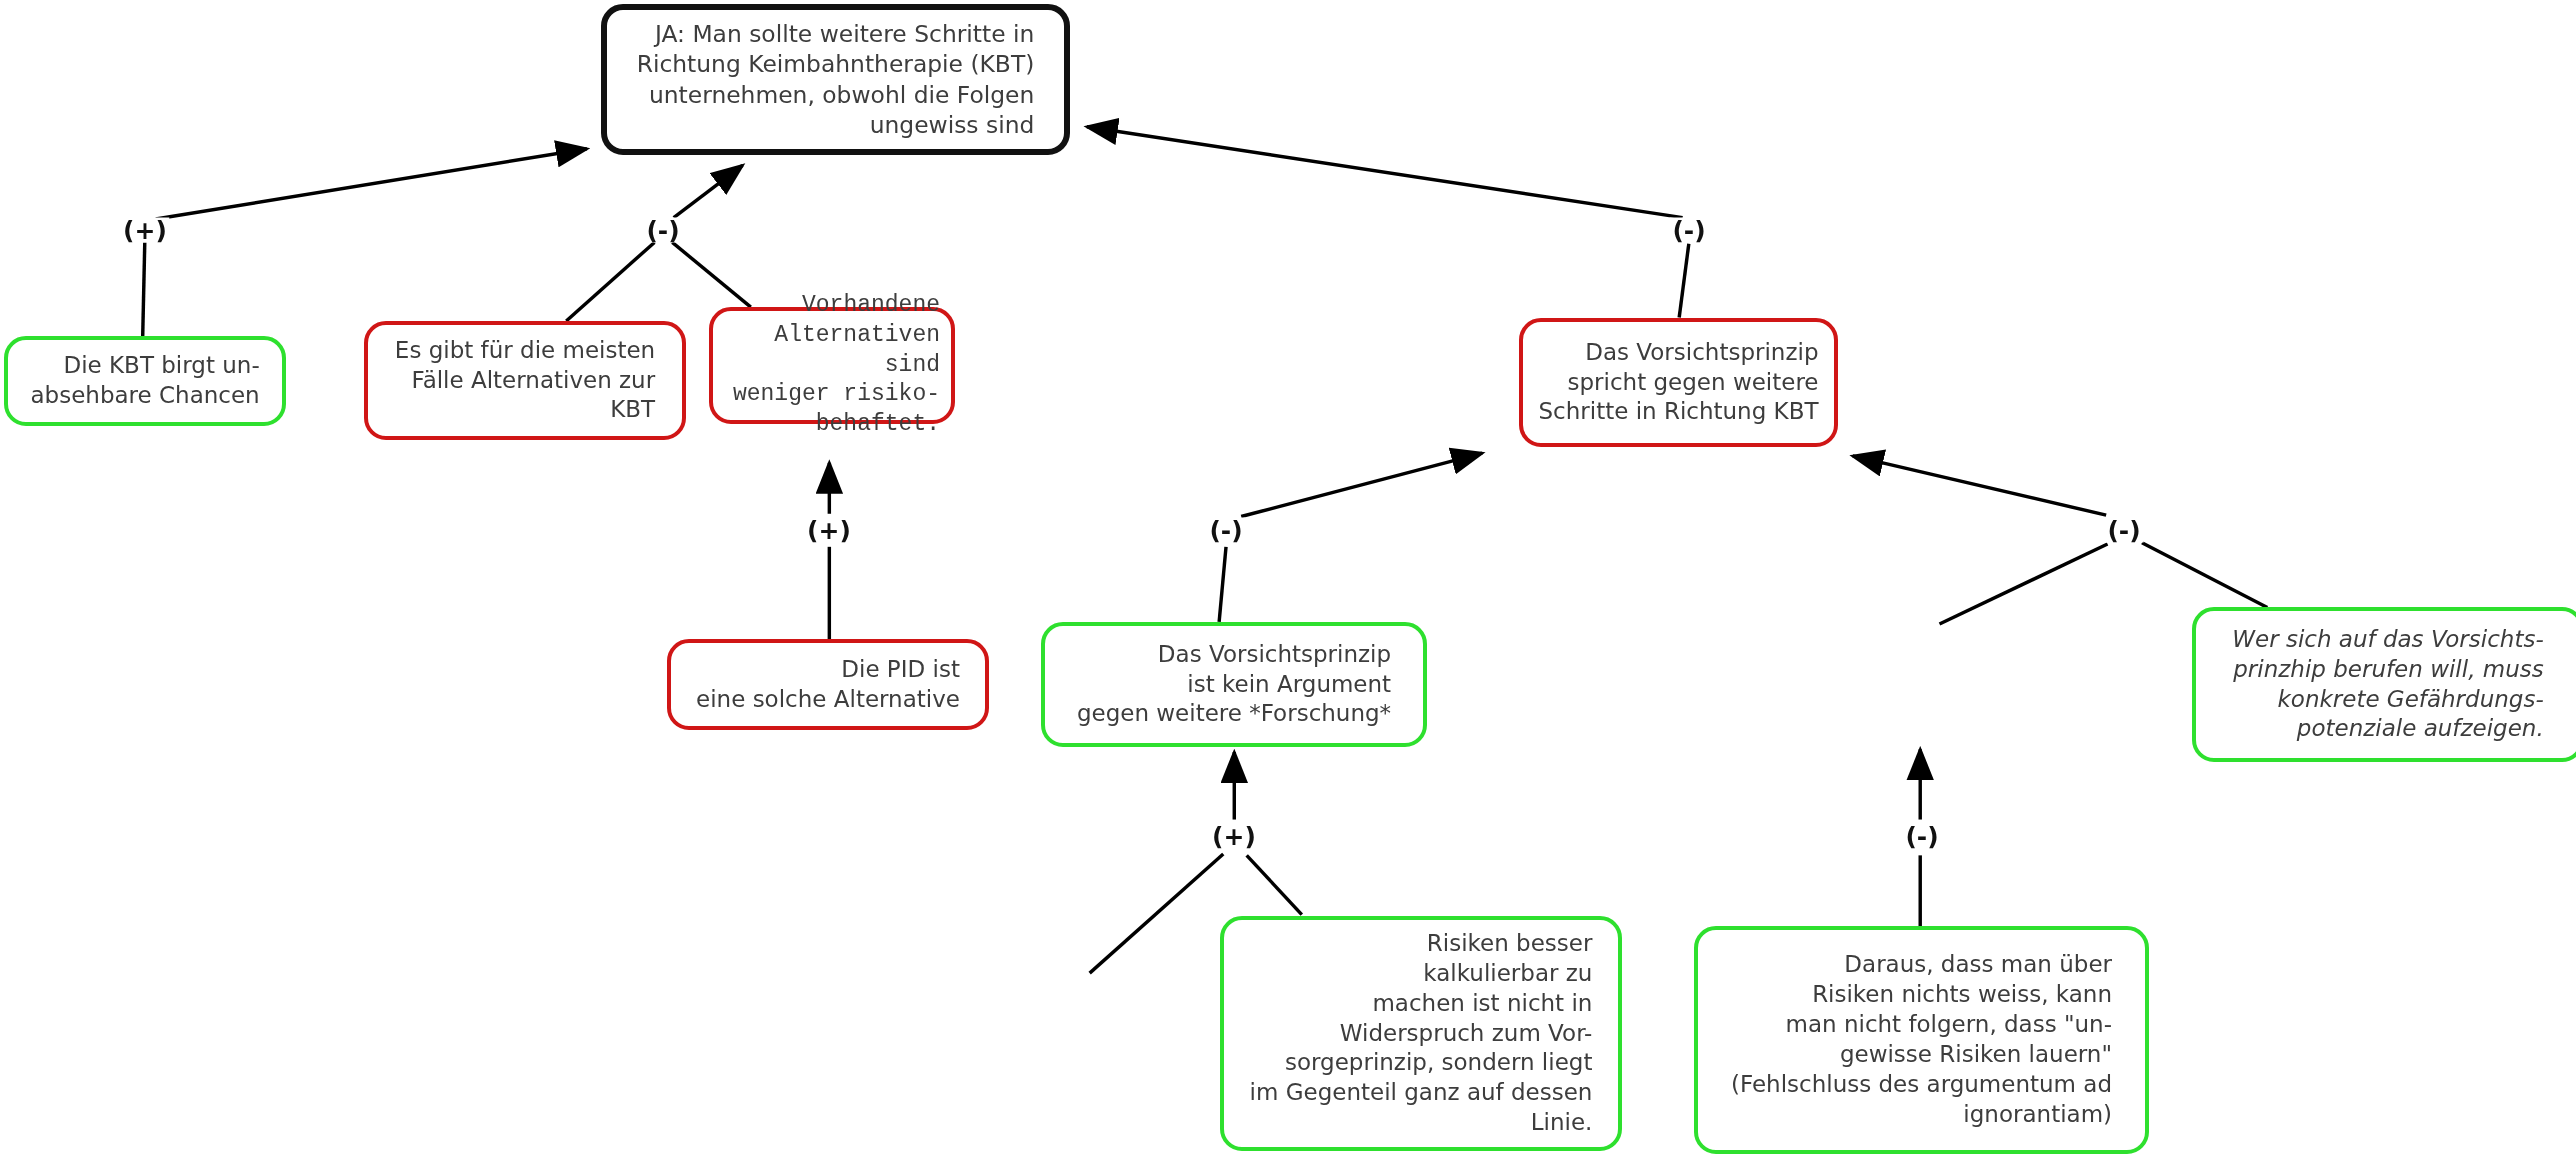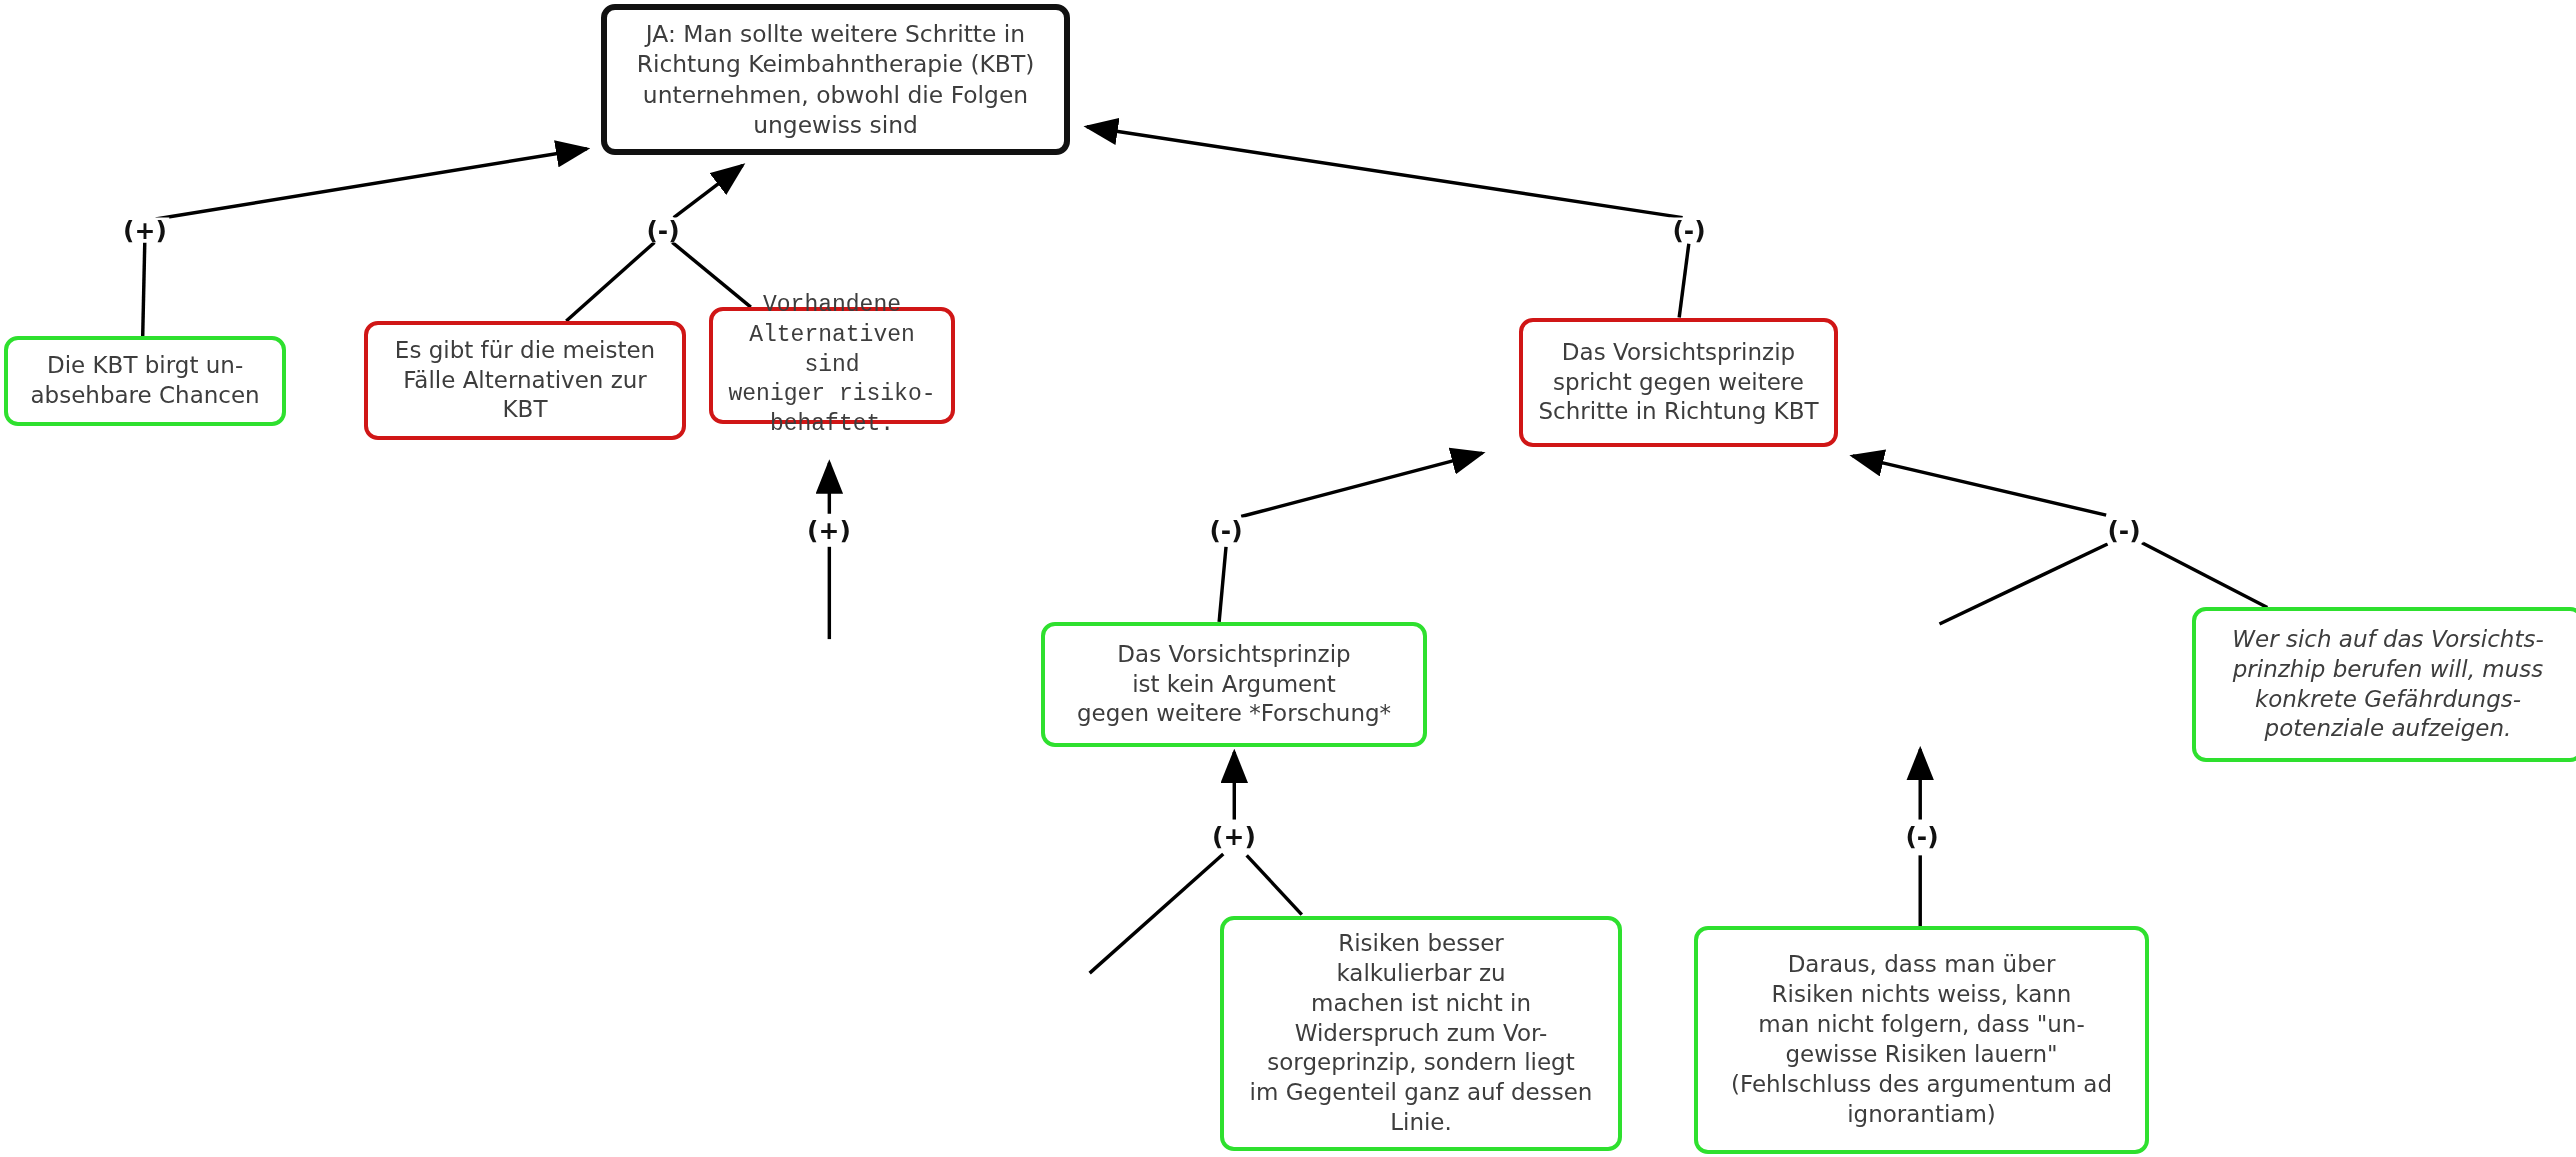--- a/index.html
+++ b/index.html
@@ -1,22 +1,22 @@
 <!DOCTYPE html>
 <html style="font-size:11px"><head>
 <meta charset="utf-8">
 <style>
   html,body{margin:0;padding:0;background:#ffffff;width:2576px;height:1157px;overflow:hidden;
             font-family:"DejaVu Sans","Liberation Sans",sans-serif;}
   #canvas{position:relative;width:2576px;height:1157px;background:#ffffff;}
   #edges{position:absolute;left:0;top:0;z-index:1;}
   .edge{stroke:#000000;stroke-width:5;fill:none;}
   .node{position:absolute;z-index:2;box-sizing:border-box;background:#ffffff;
-        display:flex;align-items:center;justify-content:center;text-align:center;
-        white-space:pre-line;border-radius:14px;font-size:23px;line-height:1.3;
+        display:flex;align-items:center;justify-content:center;text-align:right;
+        white-space:pre-line;border-radius:22px;font-size:23px;line-height:1.3;
         color:#3d3d3d;padding:5px 11px;}
   .green{border:4.8px solid #2ee02e;}
   .red{border:4.8px solid #d01616;}
   .thesis{border:6.2px solid #111111;font-size:23.4px;}
   .edge-label{position:absolute;z-index:3;transform:translate(-50%,-50%);
         font-size:25px;font-weight:bold;color:#111111;background:#ffffff;
         padding:0 2.8px;line-height:1;}
   
   #n-thesis  {left:601px;  top:4.1px;    width:469px; height:151px;}
   #n-kbt     {left:4.1px;    top:336px;  width:282px; height:90px;}
@@ -77,20 +77,22 @@
 ungewiss sind</div>
   <div class="node green" id="n-kbt">Die KBT birgt un-
 absehbare Chancen</div>
   <div class="node red" id="n-alt">Es gibt für die meisten
 Fälle Alternativen zur
 KBT</div>
   <div class="node red" id="n-vorh">Vorhandene
 Alternativen sind
 weniger risiko-
 behaftet.</div>
+  <div class="node red" id="n-pid">Die PID ist
+eine solche Alternative</div>
   <div class="node green" id="n-keinarg">Das Vorsichtsprinzip
 ist kein Argument
 gegen weitere *Forschung*</div>
   <div class="node red" id="n-gegen">Das Vorsichtsprinzip
 spricht gegen weitere
 Schritte in Richtung KBT</div>
   <div class="node green" id="n-wersich">Wer sich auf das Vorsichts-
 prinzhip berufen will, muss
 konkrete Gefährdungs-
 potenziale aufzeigen.</div>

